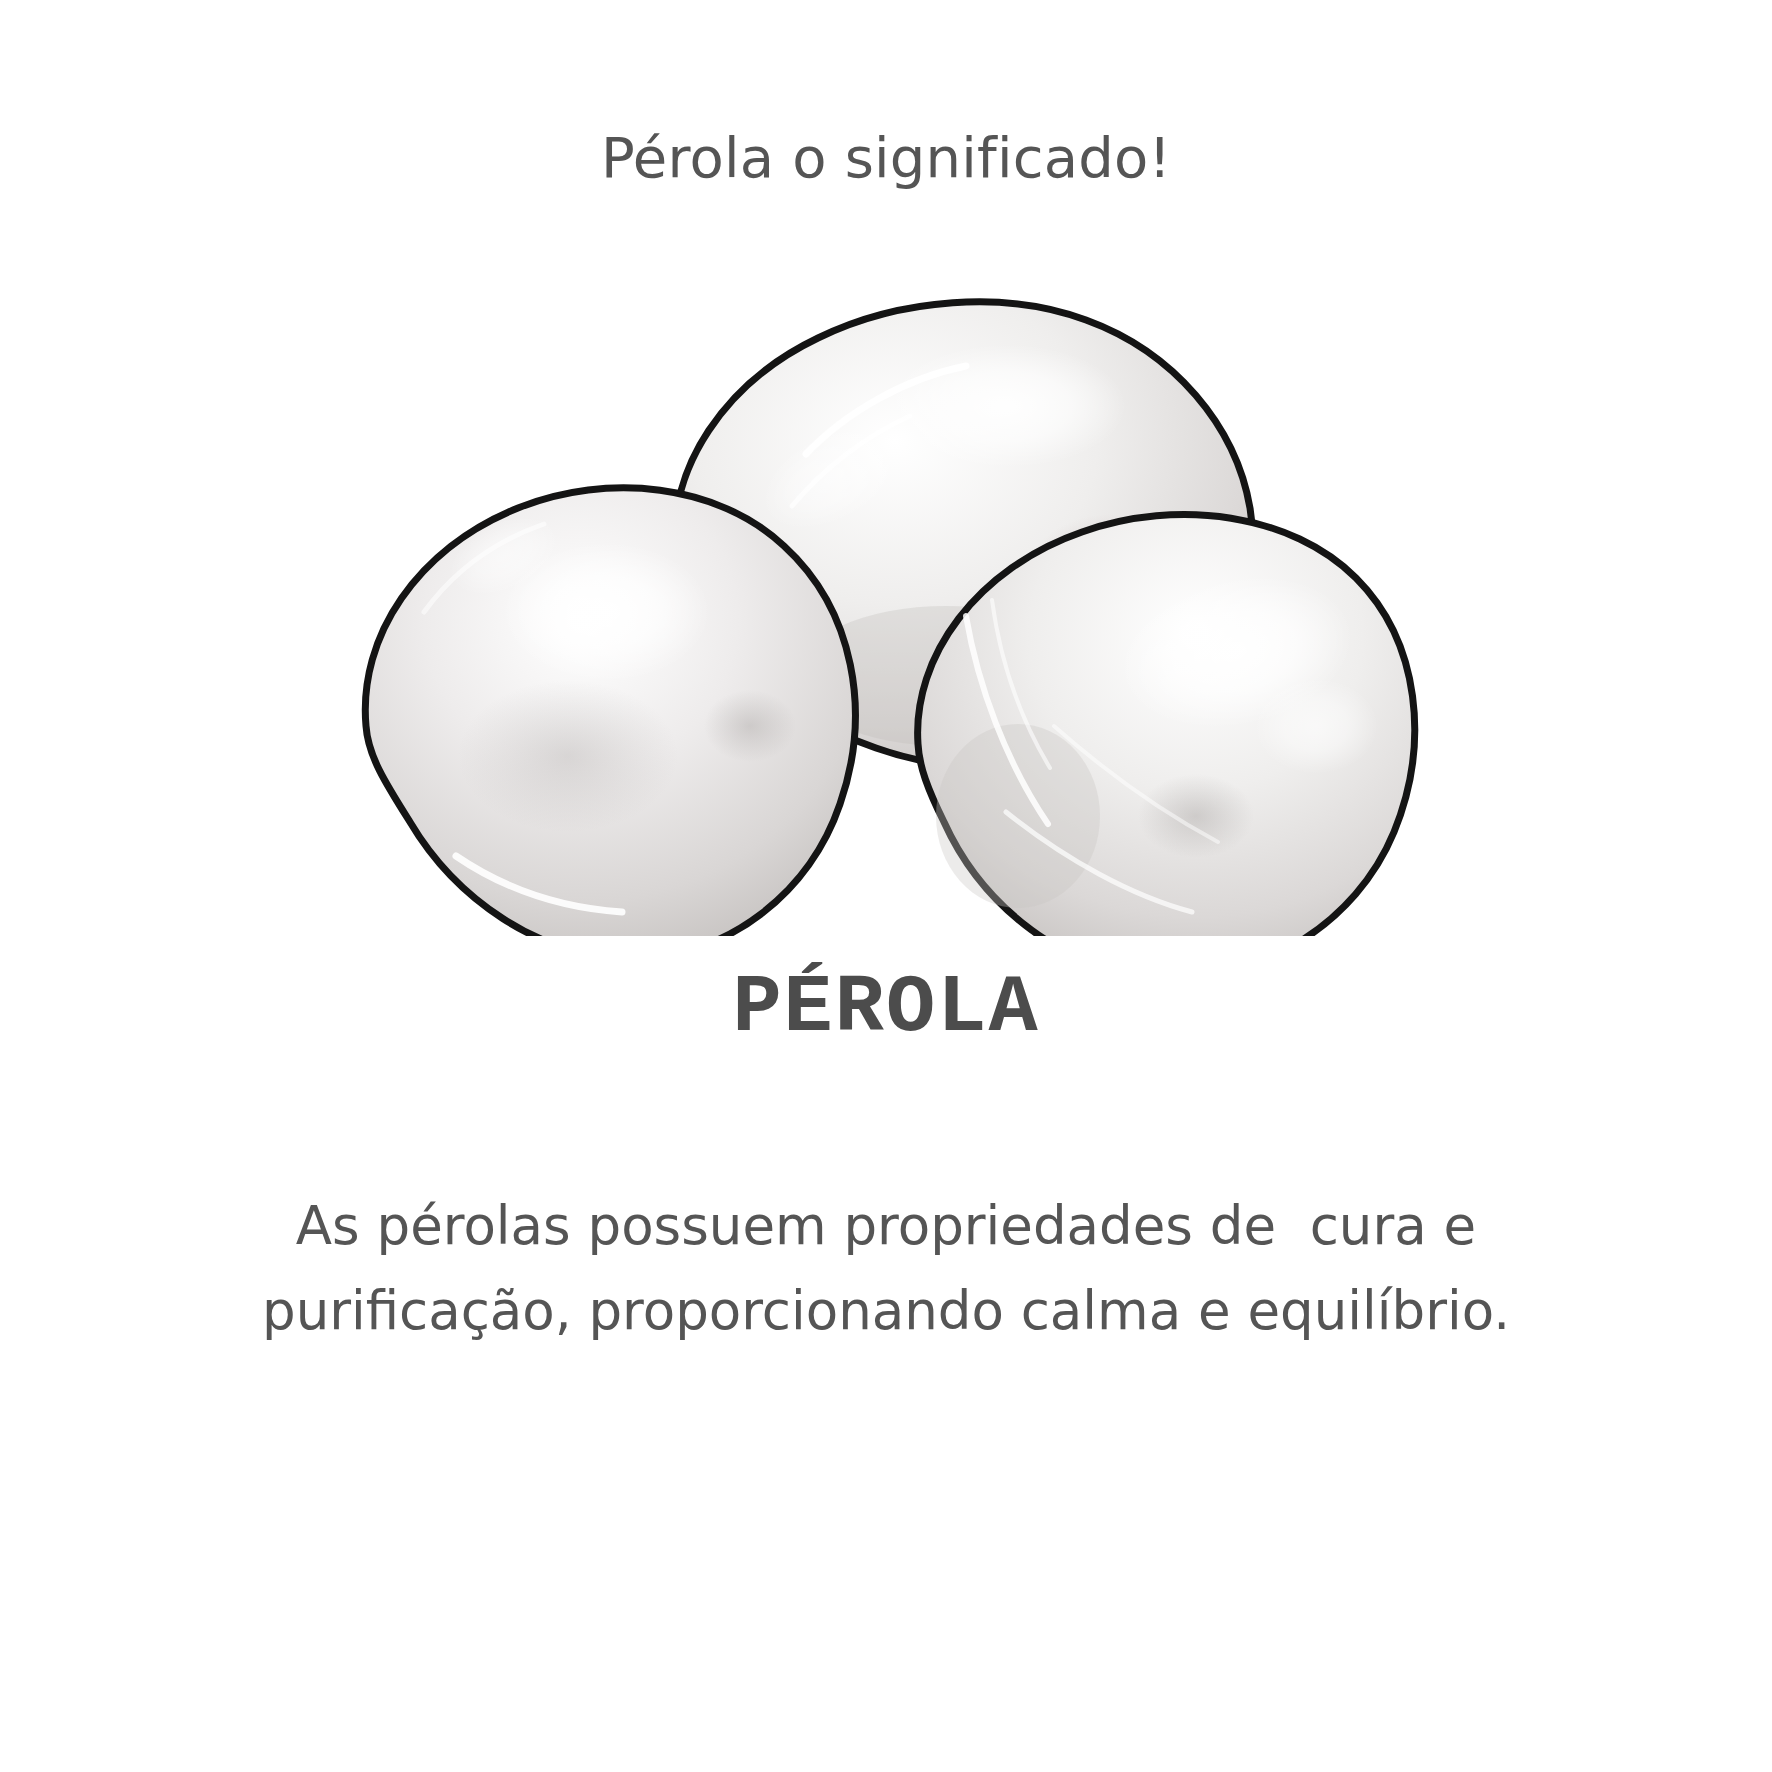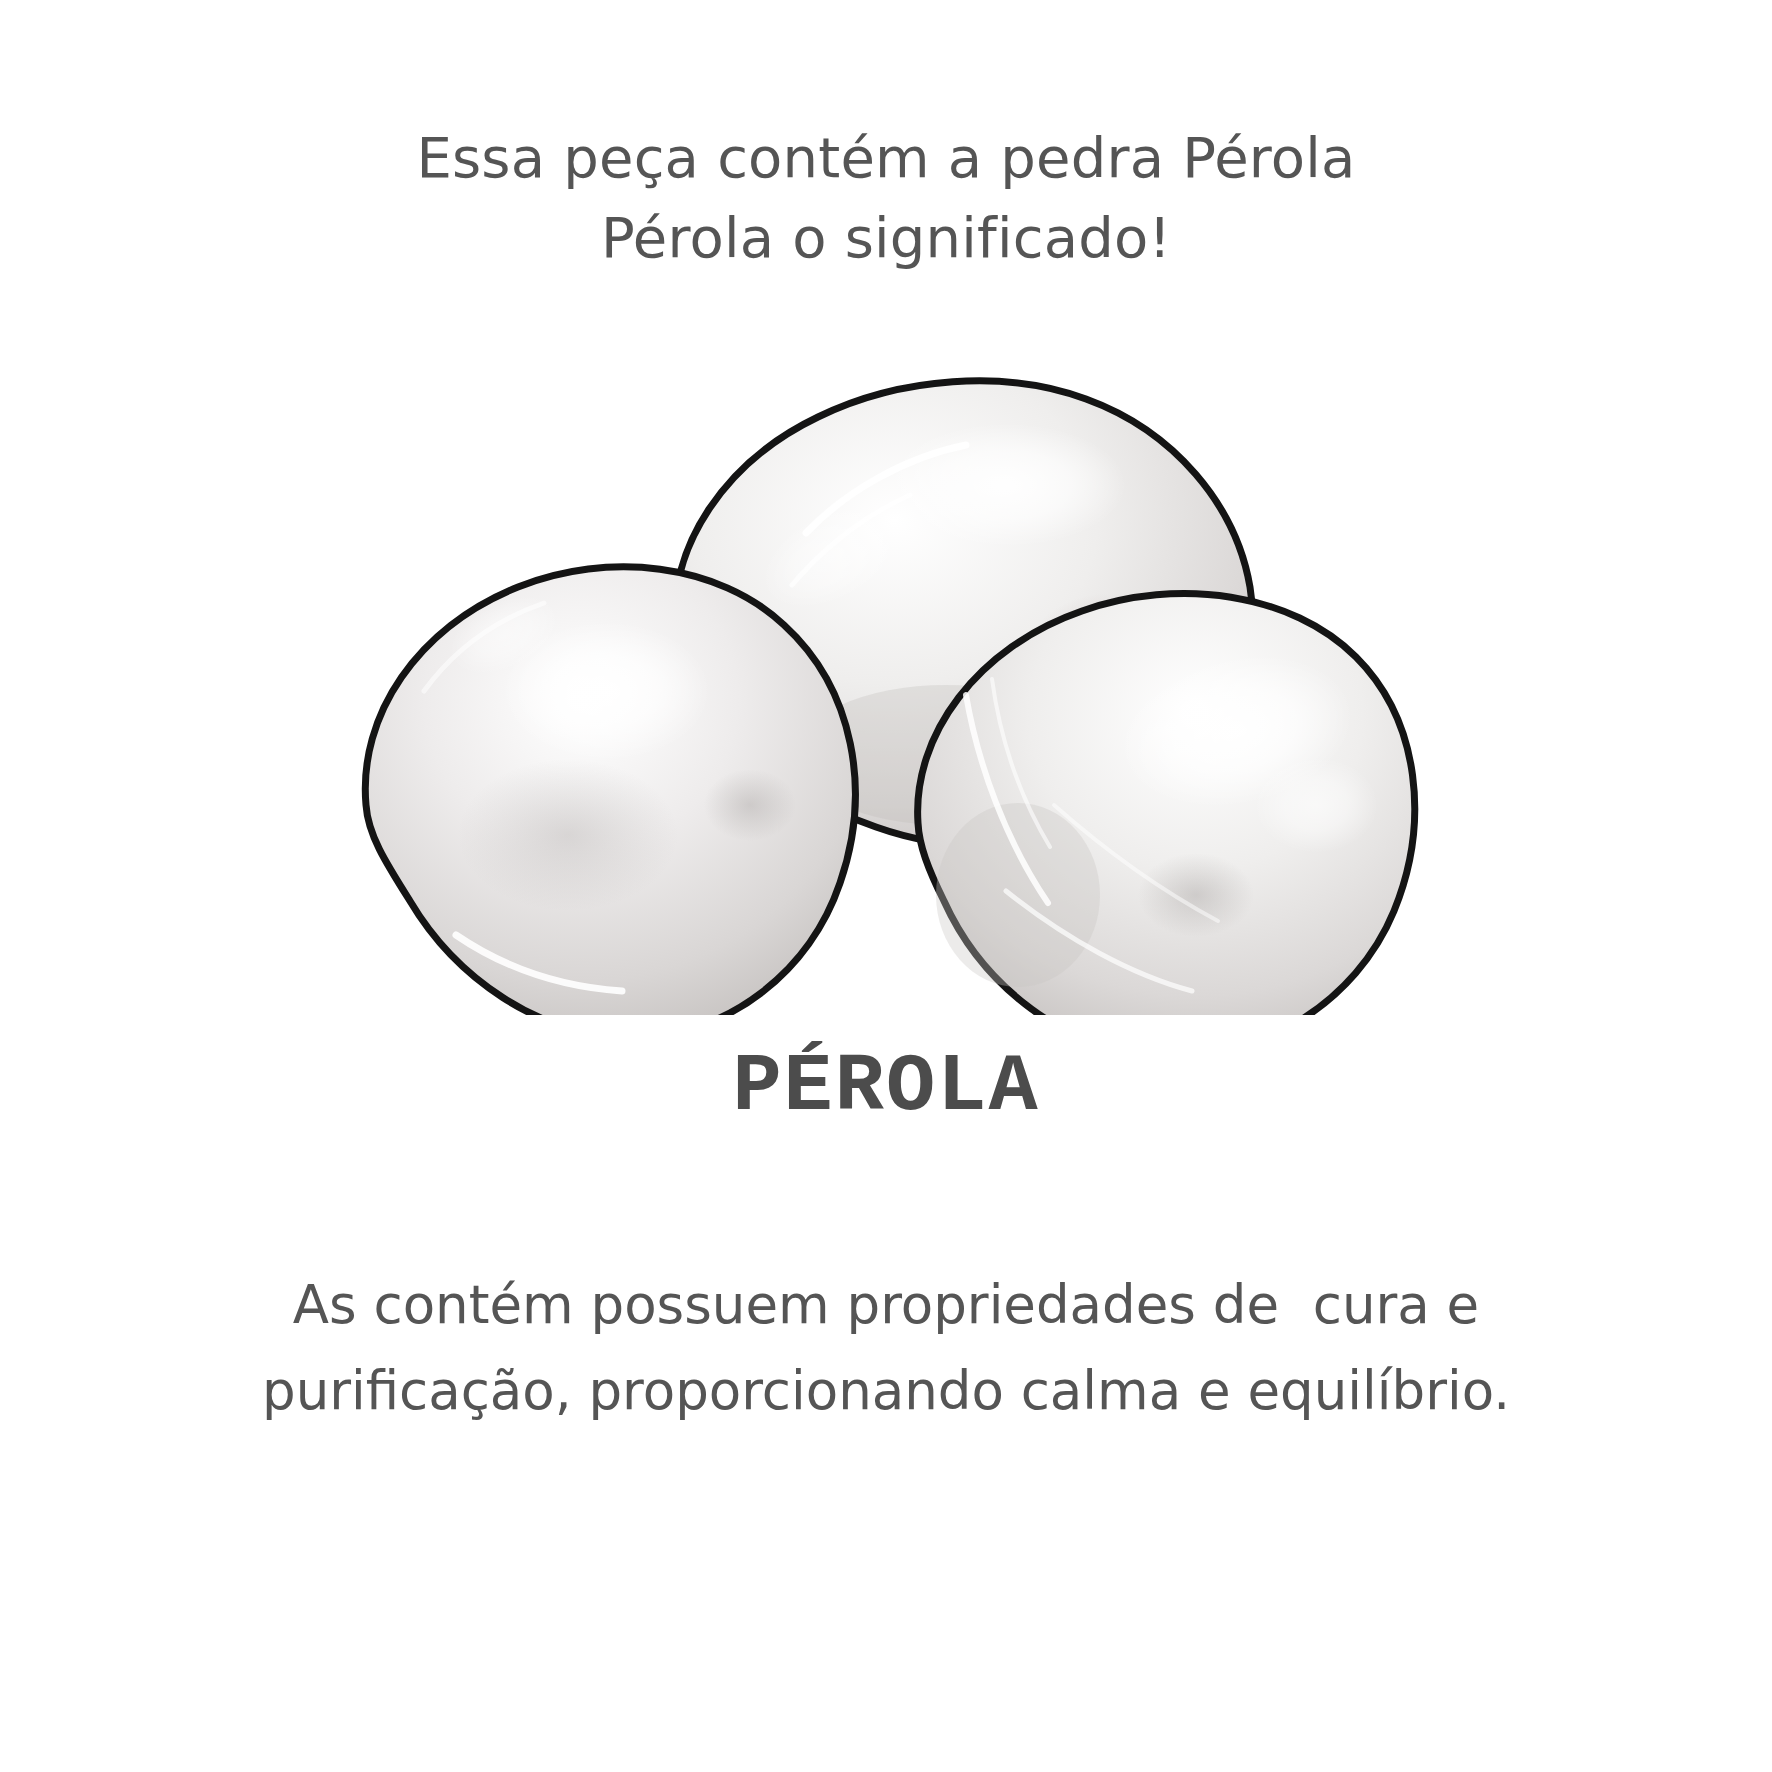--- a/index.html
+++ b/index.html
@@ -73,21 +73,20 @@
     display: block;
     white-space: pre;
   }
 </style>
 </head>
 <body>
 
 <div class="card">
 
   <div class="header">
-    <div class="header-line">Essa peça contém a pedra Pérola</div>
     <div class="header-line">Pérola o significado!</div>
   </div>
 
   <div class="illustration">
     <svg viewBox="0 0 1160 680" xmlns="http://www.w3.org/2000/svg" aria-hidden="true">
       <defs>
 
         <radialGradient id="gTopBase" cx="38%" cy="30%" r="78%">
           <stop offset="0%" stop-color="#ffffff"></stop>
           <stop offset="45%" stop-color="#efeeed"></stop>
@@ -181,17 +180,17 @@
         <path d="M686 344 C 694 404, 714 462, 744 512" stroke="#ffffff" stroke-width="4" fill="none" stroke-linecap="round" opacity="0.6"></path>
         <path d="M700 556 C 760 604, 826 640, 886 656" stroke="#ffffff" stroke-width="5" fill="none" stroke-linecap="round" opacity="0.7"></path>
         <path d="M748 470 C 800 516, 856 556, 912 586" stroke="#ffffff" stroke-width="4" fill="none" stroke-linecap="round" opacity="0.5"></path>
       </g>
     </svg>
   </div>
 
   <div class="stone-name">PÉROLA</div>
 
   <div class="description">
-    <span class="desc-line">As contém possuem propriedades de  cura e</span>
+    <span class="desc-line">As pérolas possuem propriedades de  cura e</span>
     <span class="desc-line">purificação, proporcionando calma e equilíbrio.</span>
   </div>
 
 </div>
 
 </body></html>

